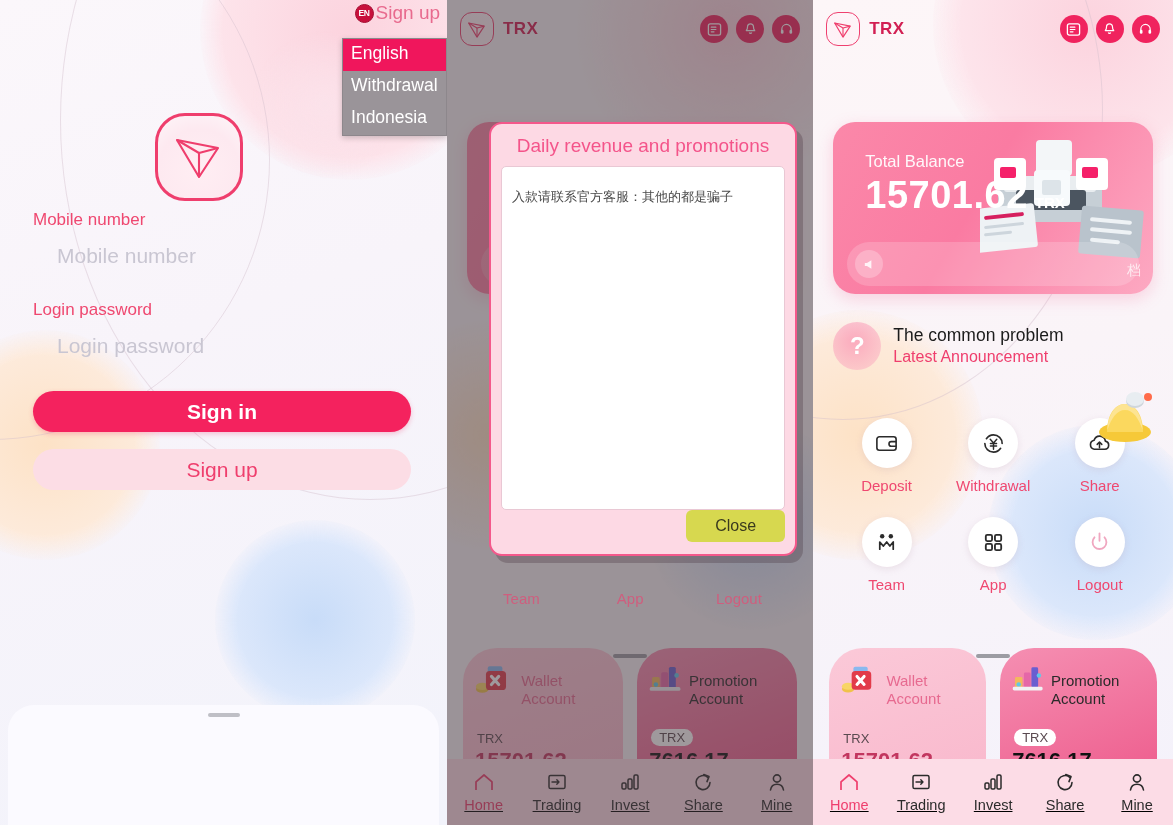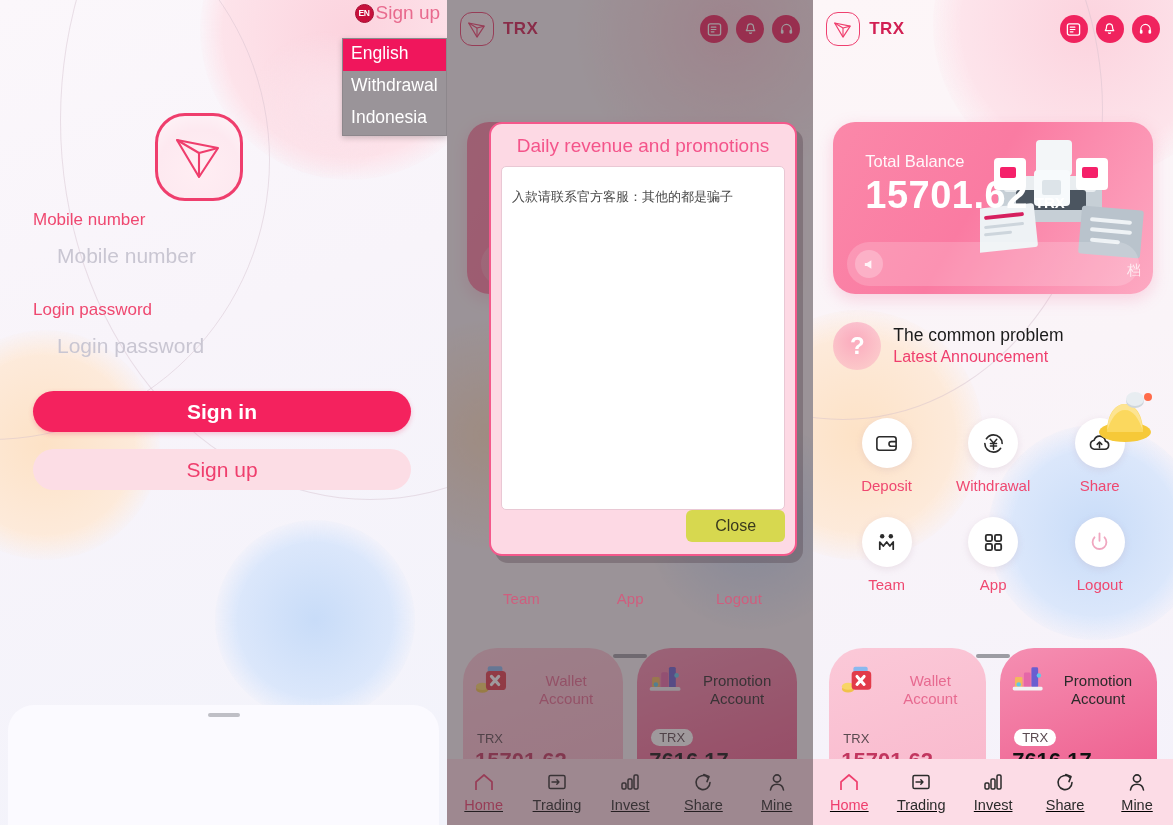--- a/index.html
+++ b/index.html
@@ -107,21 +107,21 @@
 
   .actions { position:absolute; left:20px; right:20px; top:418px; z-index:3;}
   .act-row { display:flex; }
   .act { flex:1; display:flex; flex-direction:column; align-items:center; gap:9px; }
   .act-circle { width:50px;height:50px;border-radius:50%;background:#fff;display:flex;align-items:center;justify-content:center;
     box-shadow:0 2px 7px rgba(180,150,170,.22);}
   .act-label { font-size:15px; color:#ef4870;}
   .act-row2 { margin-top:23px; }
   .bell-art { position:absolute; right:-4px; top:-38px; width:72px; height:72px; z-index:2;}
 
-  .accounts { position:absolute; left:16px; right:16px; top:648px; display:flex; gap:14px; z-index:2;text-align:center;}
+  .accounts { position:absolute; left:16px; right:16px; top:648px; display:flex; gap:14px; z-index:2;}
   .acct { flex:1; height:128px; border-radius:34px 34px 12px 12px; position:relative; overflow:hidden; padding:12px; }
   .acct-wallet { background:linear-gradient(160deg,#fbc9d8 0%,#f9b9cd 100%);}
   .acct-promo  { background:linear-gradient(160deg,#f58fb2 0%,#ee5e8e 100%);}
   .acct-top { display:flex; align-items:flex-start; gap:6px; }
   .acct-name { font-size:15px; line-height:1.2; margin-top:12px;}
   .acct-wallet .acct-name { color:#e76a90;}
   .acct-promo  .acct-name { color:#2a2a2a;}
   .acct-chip { position:absolute; left:14px; bottom:30px; font-size:13px; color:#5a4a50;}
   .acct-promo .acct-chip { background:#fff; border-radius:9px; padding:1px 8px;}
   .acct-val { position:absolute; left:12px; bottom:2px; font-size:22px; font-weight:bold; color:#c2365f;}

